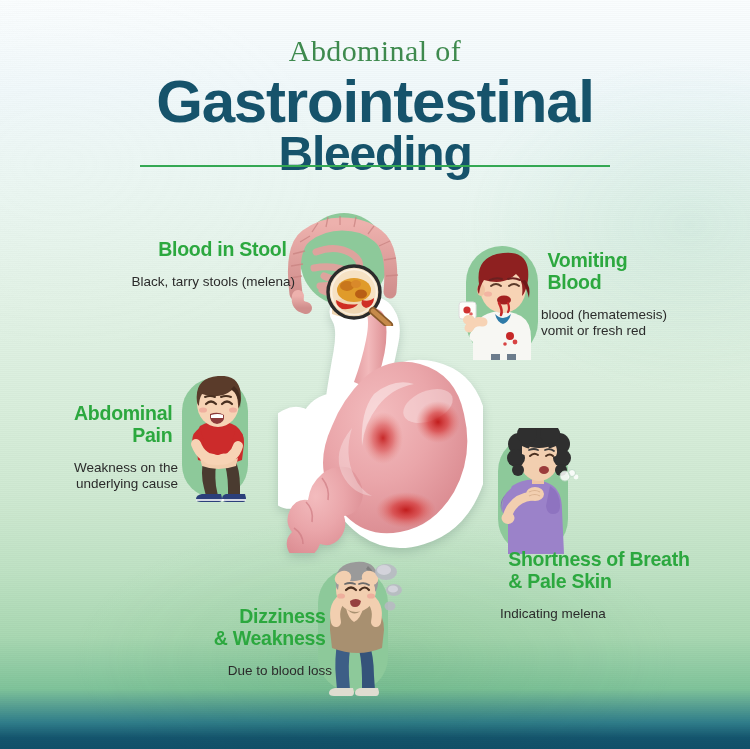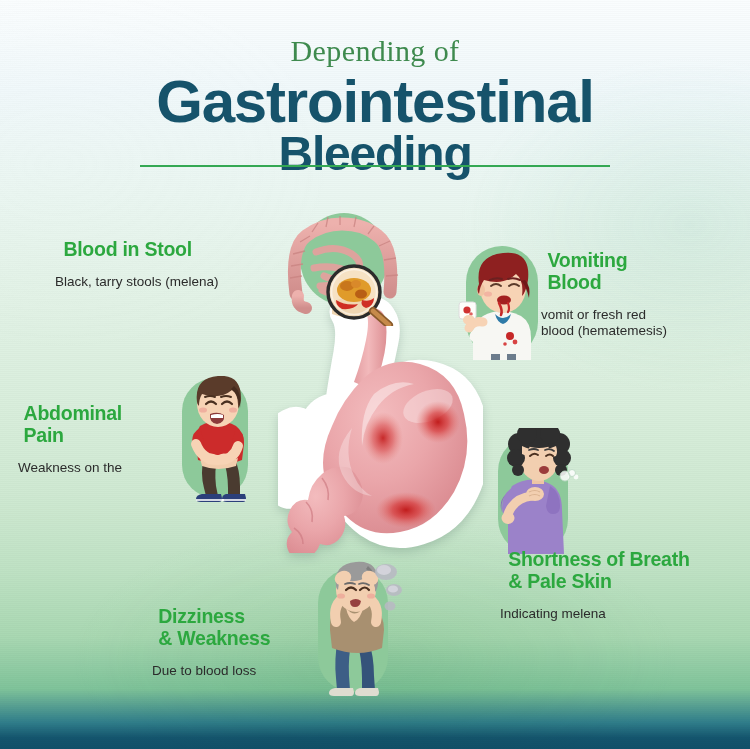--- a/index.html
+++ b/index.html
@@ -64,42 +64,42 @@
   
   .item-title{
     color:#2ca83f;font-weight:bold;
     font-family:"Liberation Sans", sans-serif;
     font-size:21px;line-height:1.04;letter-spacing:-.3px;
     transform:scaleX(.93);
   }
   .item-desc{
     color:#2b2b2b;font-size:13.5px;line-height:1.24;margin-top:14px;
   }
-  .t-right{text-align:left;transform-origin:right center;}
+  .t-right{text-align:right;transform-origin:right center;}
   .t-left{text-align:left;transform-origin:left center;}
   .blk{position:absolute;}
 
   
   #blk-stool{right:455px;top:238px;width:240px;}
   #blk-vomit{left:541px;top:249px;width:185px;}
   #blk-abdominal{right:572px;top:402px;width:160px;}
   #blk-sob{left:500px;top:548px;width:235px;}
   #blk-dizzy{right:418px;top:605px;width:180px;}
 
   .art{position:absolute;}
 </style>
 </head>
 <body>
 
 <div id="poster">
 
   <div id="texture"></div>
 
   <div id="header">
-    <div id="script-title">Depending of</div>
+    <div id="script-title">Abdominal of</div>
     <div class="main-title" id="title-line1">Gastrointestinal</div>
     <div class="main-title" id="title-line2">Bleeding</div>
   </div>
   <div id="title-rule"></div>
 
   <div class="pill" style="left:300px;top:213px;width:88px;height:92px;border-radius:50%;"></div>
   <div class="pill" style="left:466px;top:246px;width:72px;height:112px;"></div>
   <div class="pill" style="left:182px;top:378px;width:66px;height:120px;"></div>
   <div class="pill" style="left:498px;top:436px;width:70px;height:118px;"></div>
   <div class="pill" style="left:318px;top:568px;width:70px;height:124px;"></div>
@@ -395,32 +395,33 @@
       <div>Black, tarry stools (melena)</div>
     </div>
   </div>
 
   <div class="blk t-left" id="blk-vomit">
     <div class="item-title">
       <div>Vomiting</div>
       <div>Blood</div>
     </div>
     <div class="item-desc">
+      <div>blood (hematemesis)</div>
       <div>vomit or fresh red</div>
-      <div>blood (hematemesis)</div>
     </div>
   </div>
 
   <div class="blk t-right" id="blk-abdominal">
     <div class="item-title">
       <div>Abdominal</div>
       <div>Pain</div>
     </div>
     <div class="item-desc">
       <div>Weakness on the</div>
+      <div>underlying cause</div>
     </div>
   </div>
 
   <div class="blk t-left" id="blk-sob">
     <div class="item-title">
       <div>Shortness of Breath</div>
       <div>&amp; Pale Skin</div>
     </div>
     <div class="item-desc">
       <div>Indicating melena</div>

